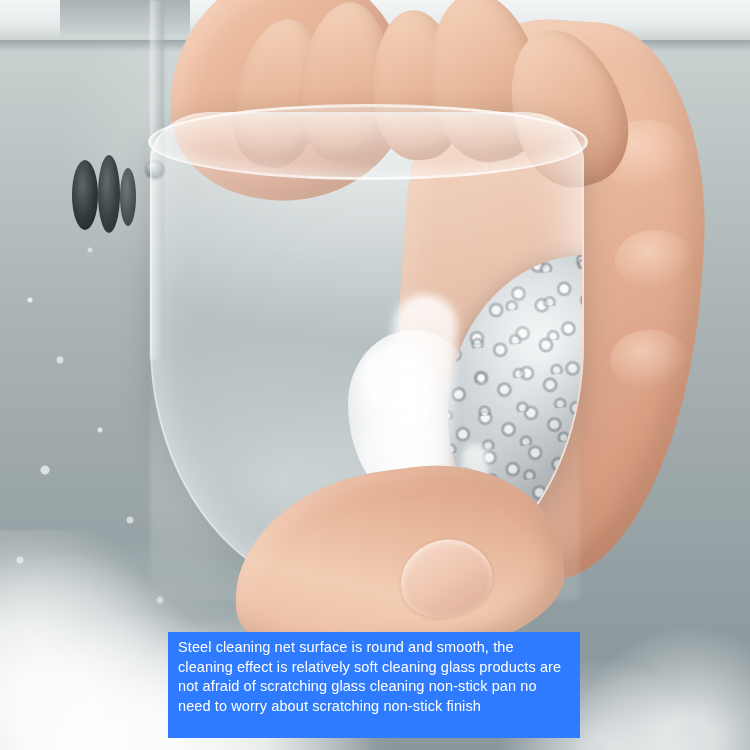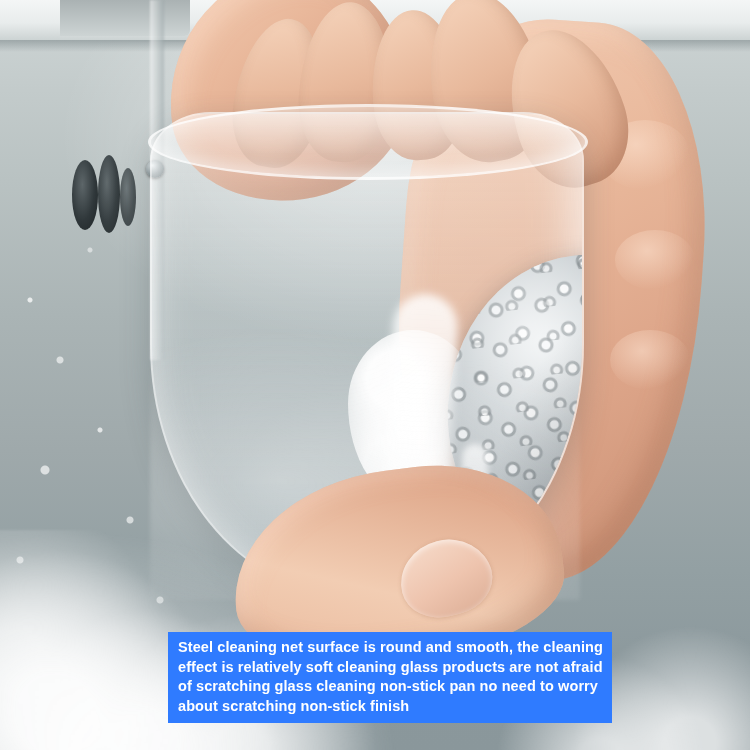--- a/index.html
+++ b/index.html
@@ -293,29 +293,28 @@
       radial-gradient(ellipse at 70% 80%, rgba(255,255,255,0.25), rgba(255,255,255,0) 55%);
     filter: blur(2px);
     pointer-events: none;
   }
 
   
   .caption {
     position: absolute;
     left: 168px;
     top: 632px;
-    width: 444px;
+    width: 412px;
     background: #2f7bff;
     color: #ffffff;
     font-size: 14.5px;
     line-height: 19.5px;
-    padding: 6px 8px 7px 10px;
+    padding: 6px 8px 22px 10px;
     box-sizing: border-box;
     letter-spacing: 0.1px;
-    font-weight: bold;
   }
 </style>
 </head>
 <body>
 
 <div class="stage">
 
   <div class="photo">
     <div class="ledge"></div>
     <div class="ledge-shadow"></div>

